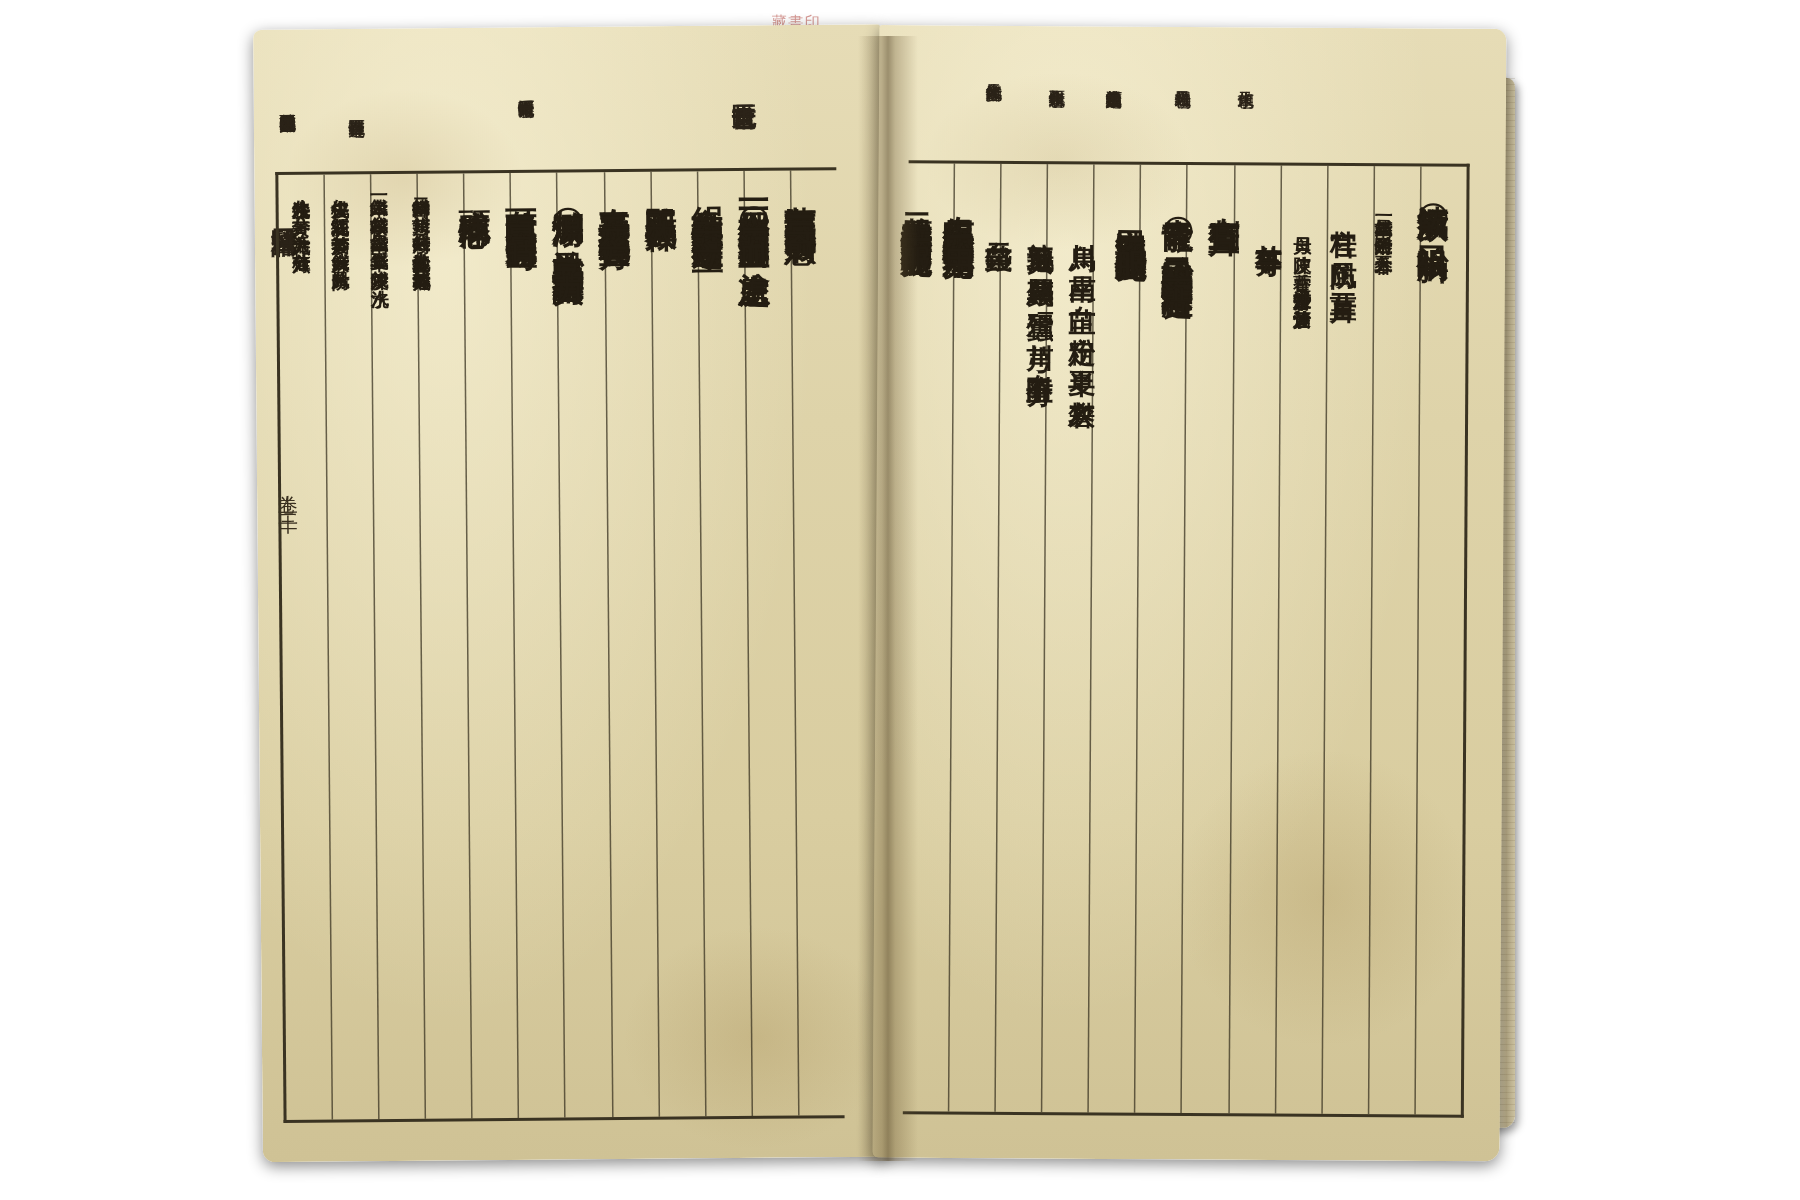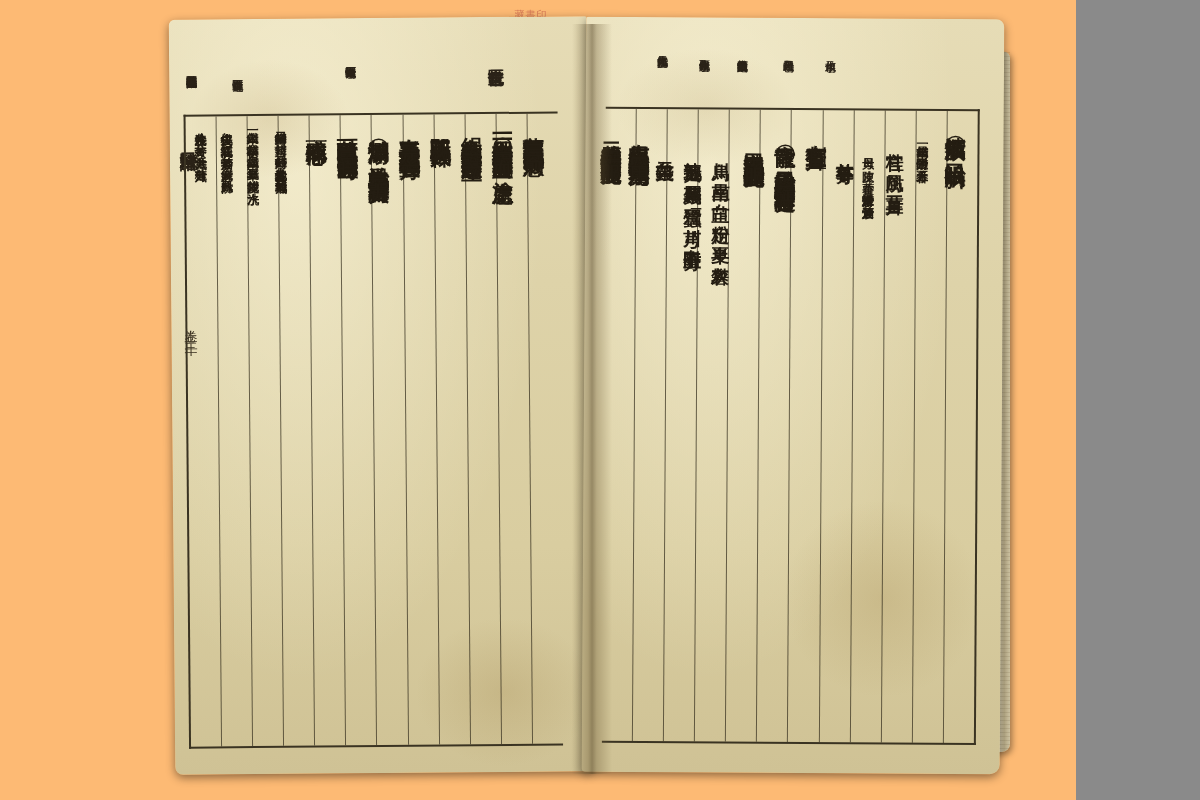--- a/index.html
+++ b/index.html
@@ -7,23 +7,23 @@
     padding: 0;
     background: #8a8a8a;
     width: 1200px;
     height: 800px;
     overflow: hidden;
     font-family: "DejaVu Sans", sans-serif;
   }
 
   #stage {
     position: relative;
-    width: 1076px;
+    width: 1200px;
     height: 800px;
-    background: #fdba74;
+    background: #ffffff;
   }
 
   
   .book {
     position: absolute;
     left: 172px;
     top: 18px;
     width: 830px;
     height: 762px;
   }

